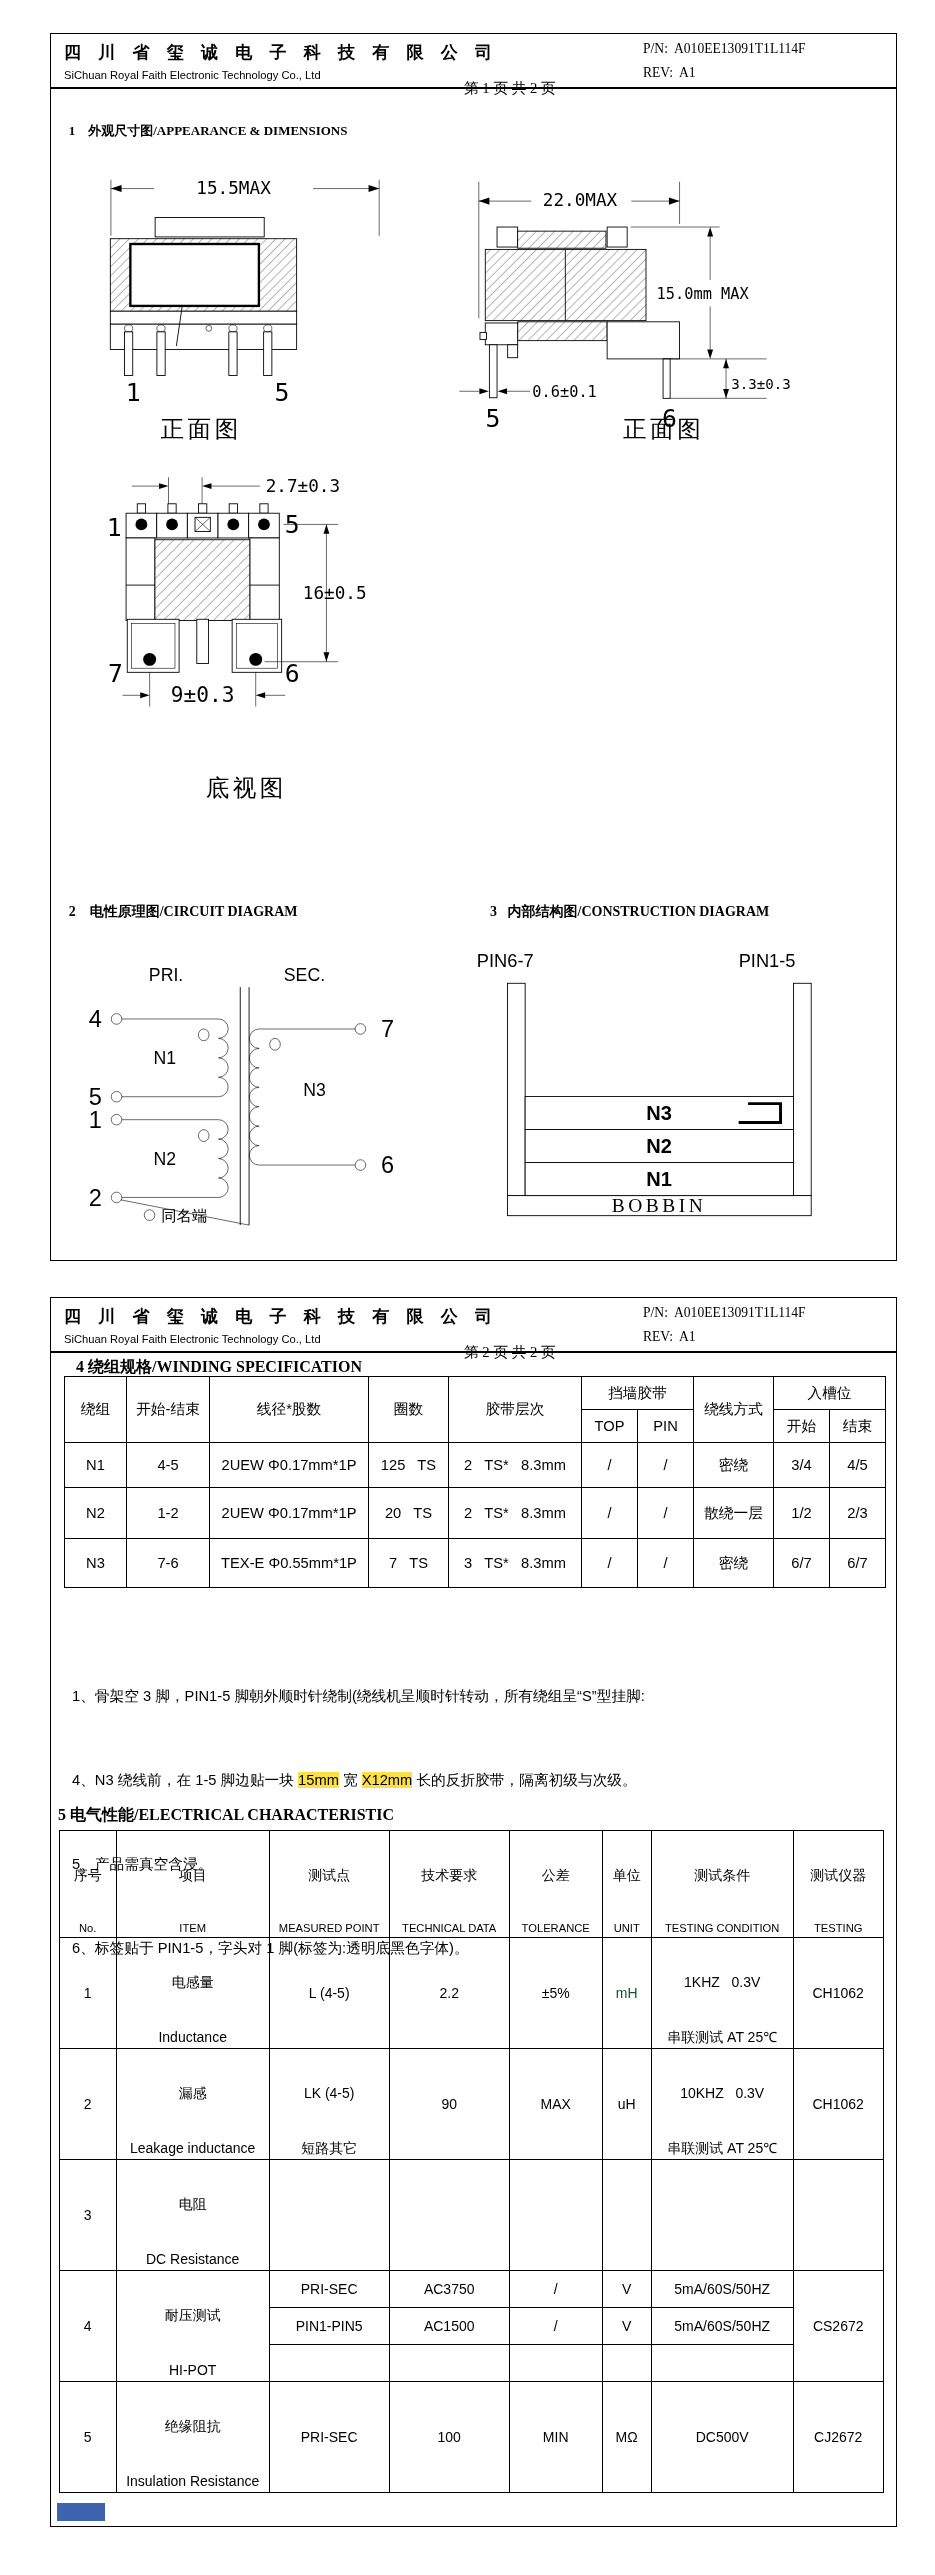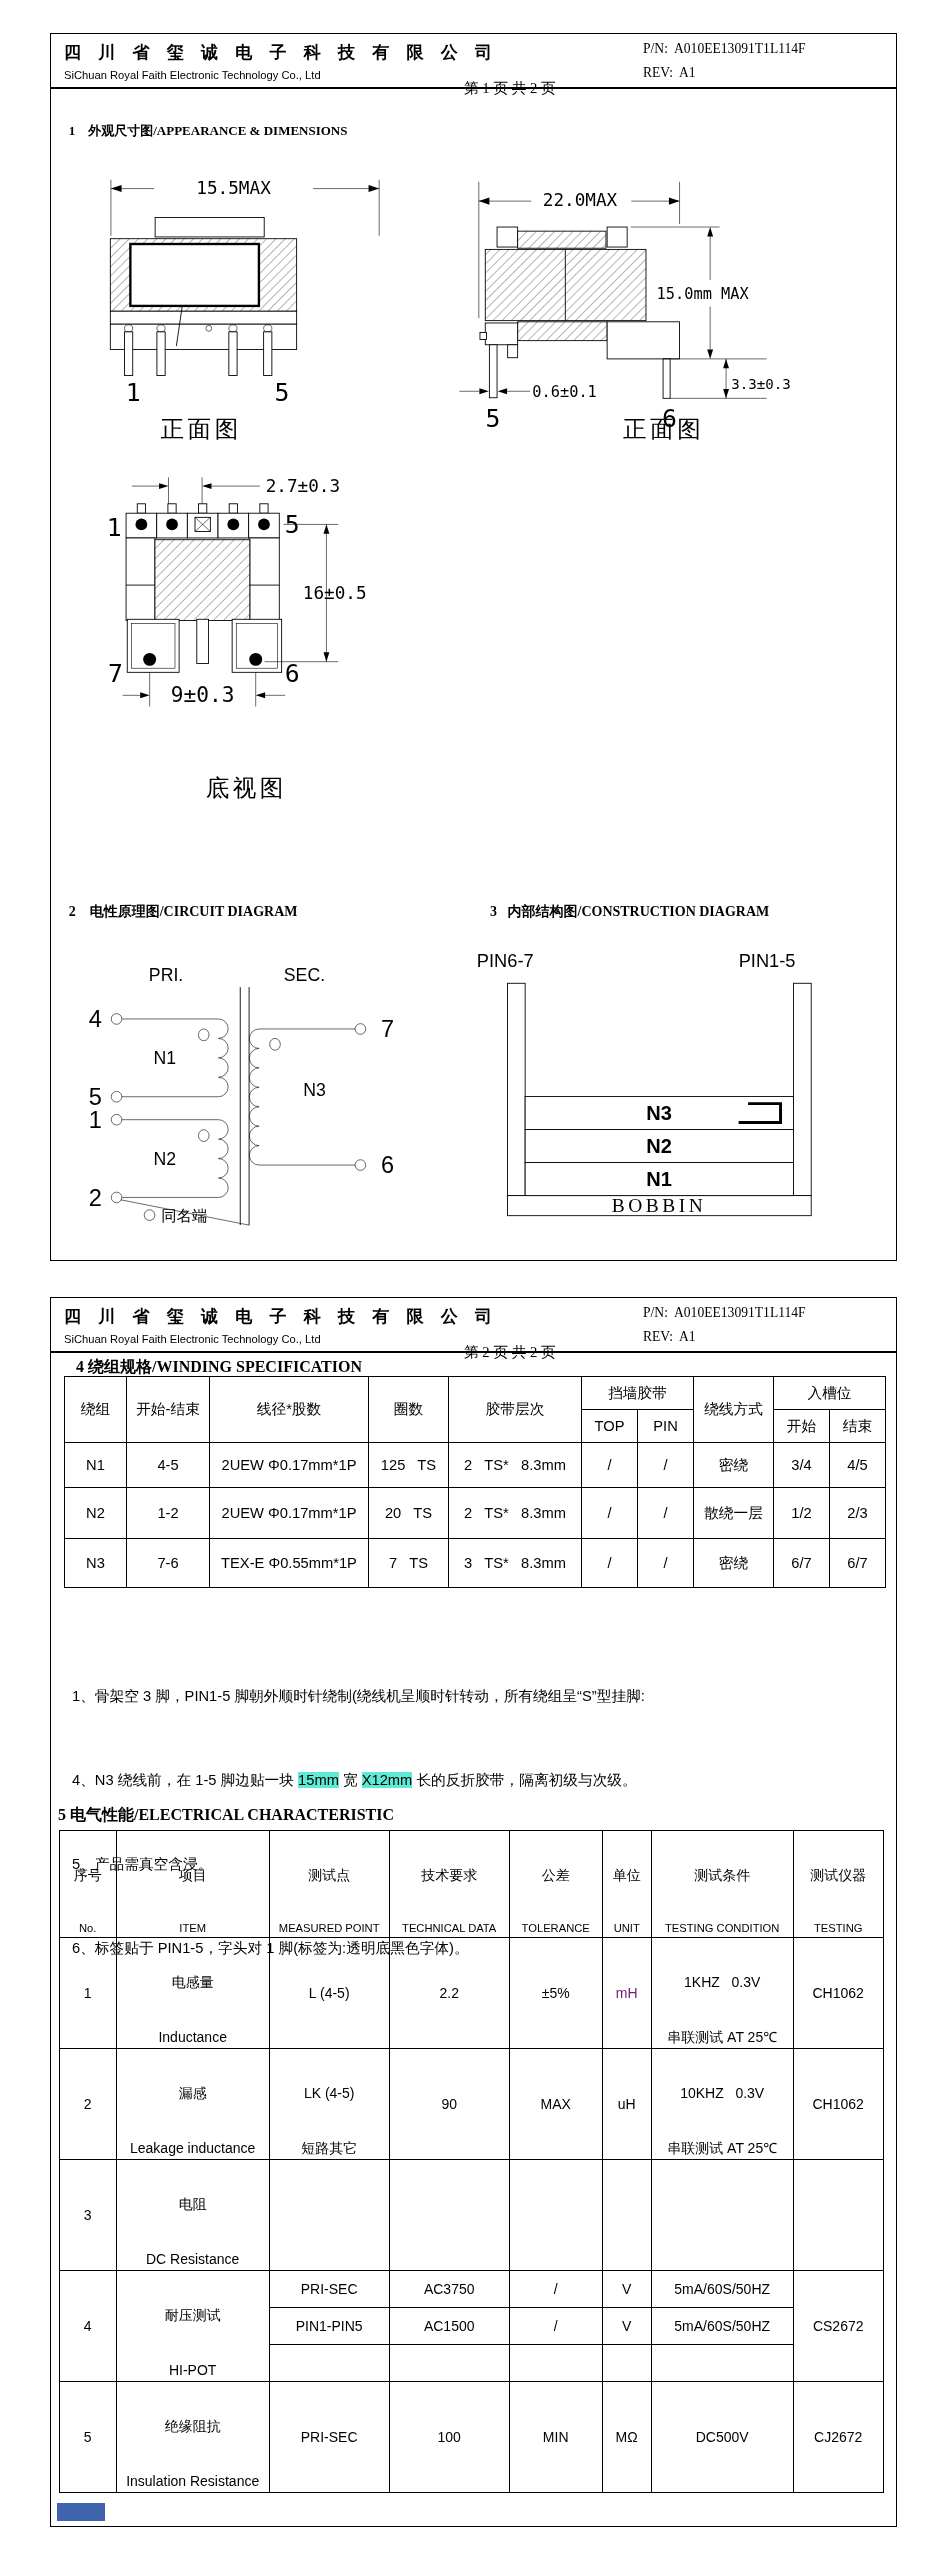--- a/index.html
+++ b/index.html
@@ -35,23 +35,23 @@
   td,th{border:1.2px solid #000;text-align:center;vertical-align:middle;white-space:pre;padding:0;font-weight:normal;}
   .wt{left:13px;top:78px;width:819px;font-size:14.7px;}
   .wt .hr1 td{height:32px;} .wt .hr2 td{height:32px;}
   .wt .dr1 td{height:44px;} .wt .dr2 td{height:50px;} .wt .dr3 td{height:48px;}
   .et{left:7.7px;top:532px;width:824px;font-size:14px;}
   .et .ehr td{height:58px;}
   .et .er1 td{height:50px;} .et .er2 td{height:59px;} .et .er3 td{height:52px;}
   .et .er4 td{height:26px;} .et .er5 td{height:54px;}
   .hcn{font-size:14px;} .hen{font-size:11.2px;margin-top:3.5px;}
   .cell2 div{line-height:1.5;margin-top:34px;}
-  .red{color:#701a75;}
+  .red{color:#14532d;}
   .notes{position:absolute;left:21px;top:328px;font-size:14.7px;line-height:28px;white-space:pre;}
-  .hl{background:#5eead4;}
+  .hl{background:#fde047;}
   .footerbar{position:absolute;left:5.9px;top:1205px;width:48px;height:17.7px;background:#3E64AE;}
 </style>
 </head>
 <body>
 
 <div class="page" id="page1">
   <div class="hdr">
     <div class="cn">四 川 省 玺 诚 电 子 科 技 有 限 公 司</div>
     <div class="en">SiChuan Royal Faith Electronic Technology Co., Ltd</div>
     <div class="pginfo">第 1 页 共 2 页</div>

